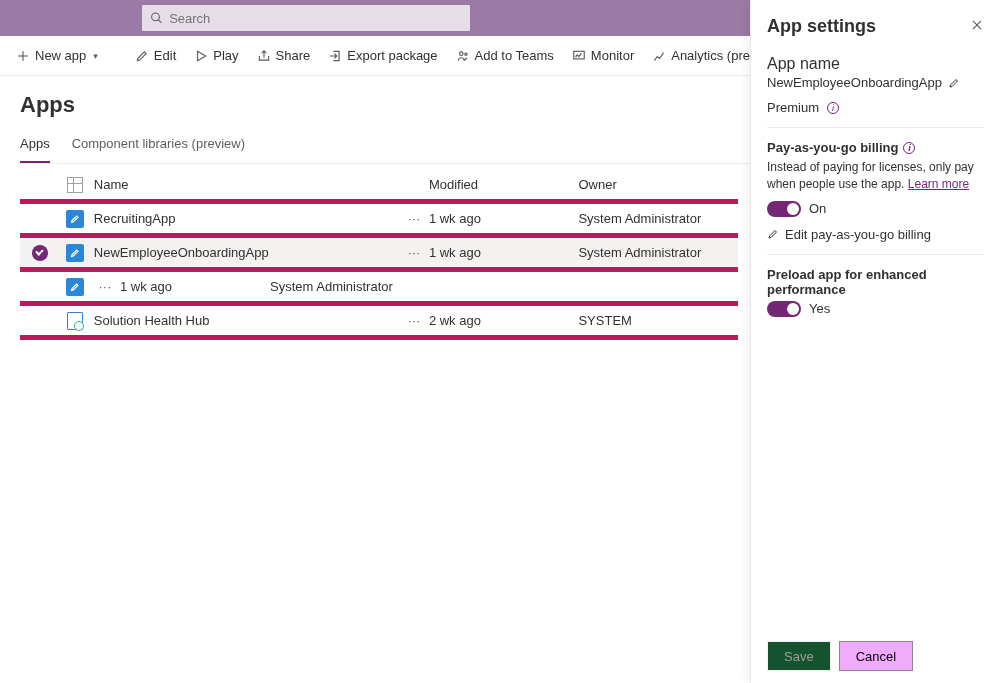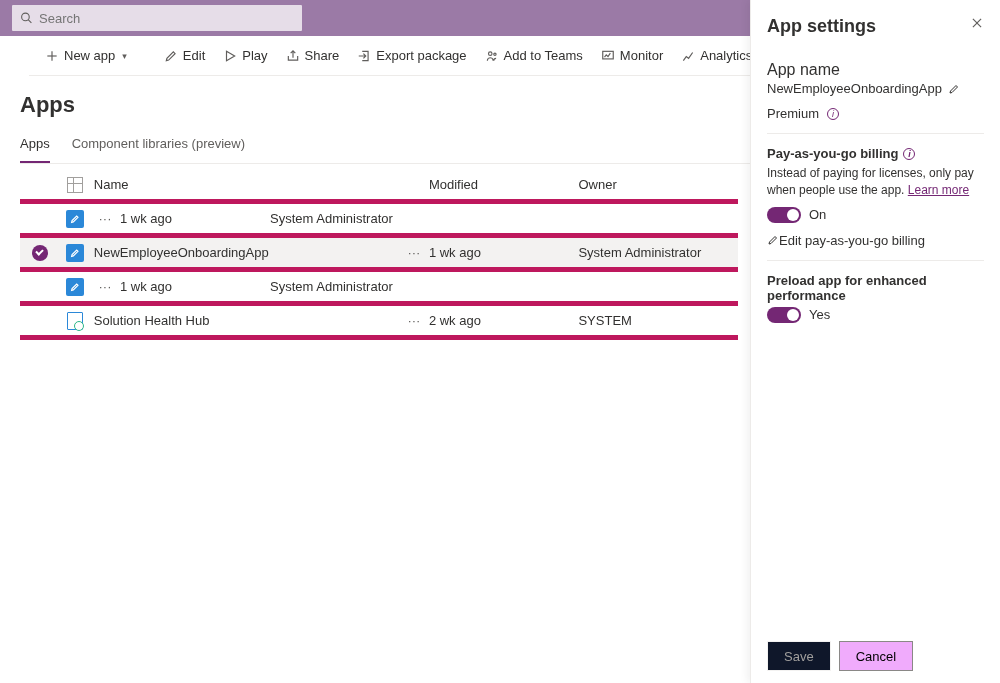--- a/index.html
+++ b/index.html
@@ -8,21 +8,22 @@
   
   .top-header {
     height: 36px;
     background: #9b7aa6;
     display: flex;
     align-items: center;
     padding: 0 12px;
     color: #fff;
   }
   .search-box {
-    width: 290px;
+    margin-left: 130px;
+    width: 328px;
     height: 26px;
     background: #e6dde8;
     display: flex;
     align-items: center;
     padding: 0 8px;
     border-radius: 1px;
   }
   .search-box svg { stroke: #605e5c; }
   .search-box input {
     border: none; background: transparent; margin-left: 6px; font-size: 13px; width: 100%; outline: none;
@@ -33,21 +34,20 @@
   .env-area .small { opacity: 0.85; font-size: 10px; }
 
   
   .command-bar {
     height: 40px;
     border-bottom: 1px solid #edebe9;
     display: flex;
     align-items: center;
     padding: 0 16px;
     gap: 18px;
-    margin-left: 29px;
   }
   .cmd-item {
     display: flex; align-items: center; gap: 5px; font-size: 13px; color: #323130; cursor: pointer;
   }
   .cmd-item .chev { font-size: 9px; color: #605e5c; margin-left: 2px; }
   .cmd-item svg { stroke: #605e5c; }
   .cmd-sep {
     width: 1px;
     height: 20px;
   }
@@ -99,49 +99,49 @@
   .layout-icon::before{content:"";position:absolute;left:5px;top:0;width:0;height:100%;border-left:1.5px solid #a19f9d;}
   .layout-icon::after{content:"";position:absolute;left:0;top:5px;width:100%;height:0;border-top:1.5px solid #a19f9d;}
 
   
   .panel {
     position: absolute; right: 0; top: 0; width: 250px; height: 683px;
     background: #fff; border-left: 1px solid #edebe9; box-shadow: -3px 0 8px rgba(0,0,0,0.06);
     display: flex; flex-direction: column;
   }
   .panel-body { padding: 16px 16px 0 16px; flex:1; overflow:hidden; }
-  .panel-header { display:flex; justify-content:space-between; margin-bottom: 24px; }
+  .panel-header { display:flex; align-items:center; justify-content:space-between; margin-bottom: 18px; }
   .panel-title { font-size: 18px; font-weight: 600; }
   .close-btn { cursor:pointer; font-size:14px; color:#605e5c; }
   .field-label { font-size: 16px; color: #323130; margin-bottom: 2px; }
   .app-name-row { display:flex; align-items:center; gap:6px; font-size:13px; margin-bottom: 10px; }
   .section-divider { border:none; border-top:1px solid #edebe9; margin: 12px 0;}
   .section-heading { font-size:13px; font-weight:600; margin-bottom:4px; display:flex; align-items:center; gap:5px;}
   .section-text { font-size:12px; color:#323130; line-height:1.4; margin-bottom:8px;}
   .section-text a { color:#742774; text-decoration:underline; }
   .toggle-row { display:flex; align-items:center; gap:8px; font-size:13px; margin-bottom:10px; }
   .toggle {
     width:34px; height:16px; background:#742774; border-radius:10px; position:relative; cursor:pointer;
   }
   .toggle::after{
     content:""; position:absolute; right:2px; top:2px; width:12px; height:12px; background:#fff; border-radius:50%;
   }
-  .edit-link { display:flex; align-items:center; font-size:13px; cursor:pointer; }
+  .edit-link { display:flex; align-items:center; gap:6px; font-size:13px; cursor:pointer; }
   .info-icon {
     width:12px; height:12px; border:1px solid #742774; border-radius:50%; display:inline-flex;
     align-items:center; justify-content:center; font-size:9px; color:#742774; font-style:italic;
   }
 
   .panel-footer {
     padding: 12px 16px; display:flex; gap:8px;
   }
   .btn {
     height:30px; padding: 0 16px; font-size:13px; border:1px solid #8a8886; background:#f0abfc; cursor:pointer;
   }
-  .btn.primary { background:#0f172a; border-color:#f3f2f1; color:#a19f9d; cursor:default; }
+  .btn.primary { background:#14532d; border-color:#f3f2f1; color:#a19f9d; cursor:default; }
 
   .pencil-icon { width:12px; height:12px; }
 
 </style>
 </head>
 <body>
 
 <div class="top-header">
   <div class="search-box">
     <svg width="14" height="14" viewBox="0 0 24 24" fill="none" stroke-width="2">
@@ -247,20 +247,21 @@
     <div id="grid-rows">
         <div class="grid-row">
           <div class="col-check"></div>
           <div class="col-icon">
             <div class="app-icon">
               <svg width="10" height="10" viewBox="0 0 24 24" fill="none" stroke="#fff" stroke-width="3">
                 <path d="M4 20l4-1 11-11-3-3L5 16l-1 4z"></path>
               </svg>
             </div>
           </div>
+          <div class="col-name">RecruitingApp</div>
           <div class="col-more">···</div>
           <div class="col-mod">1 wk ago</div>
           <div class="col-owner">System Administrator</div>
         </div>
         <div class="grid-row selected">
           <div class="col-check">
             <div class="check-circle"></div>
           </div>
           <div class="col-icon">
             <div class="app-icon">

